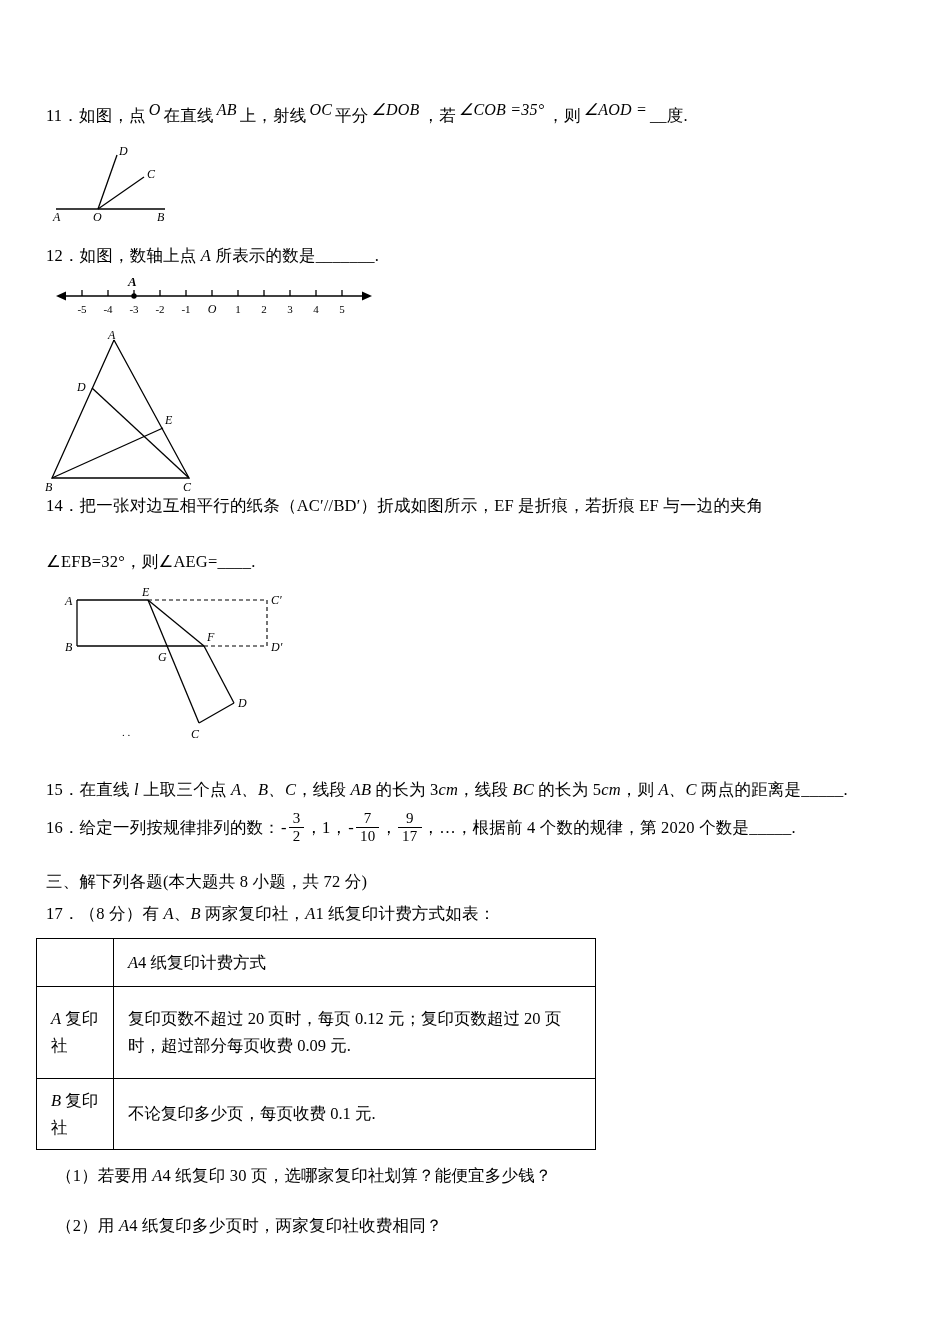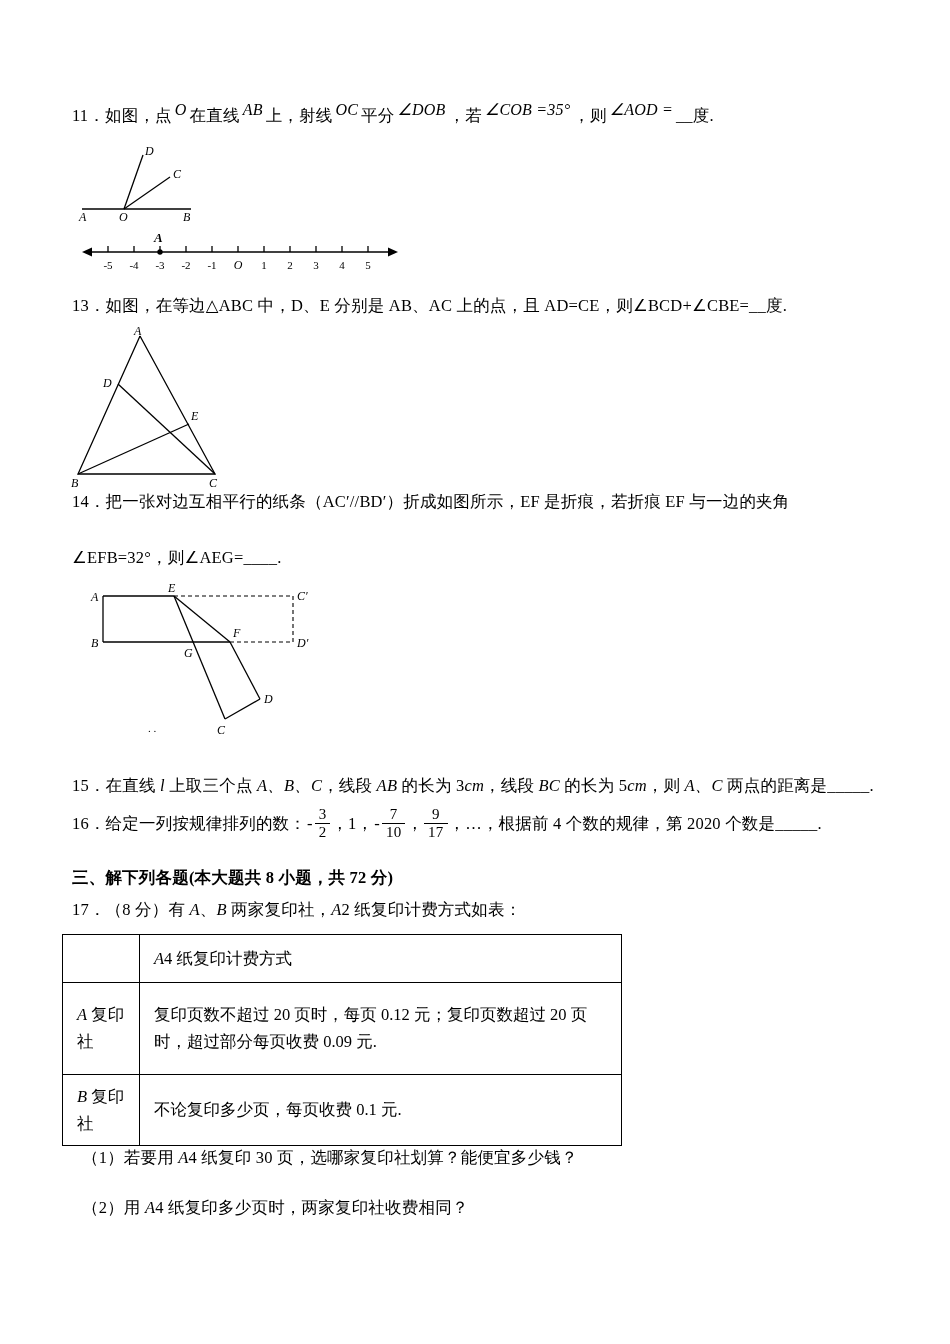--- a/index.html
+++ b/index.html
@@ -1,48 +1,48 @@
 <!DOCTYPE html>
 <html><head>
 <meta charset="utf-8">
 <style>
   *{box-sizing:border-box;margin:0;padding:0}
   html,body{background:#fff}
   body{width:950px;height:1344px;color:#000;
        font-family:"Liberation Serif","DejaVu Sans",serif;font-size:16.5px;overflow:hidden}
-  .page{width:100%;height:100%;padding:104px 52px 10px 72px}
+  .page{width:100%;height:100%;padding:104px 52px 10px 46px}
   .q{line-height:24px;letter-spacing:.2px}
   .mvar{font-style:italic;font-family:"Liberation Serif",serif}
   .raised{display:inline-block;position:relative;top:-6px;font-style:italic;
           font-family:"Liberation Serif",serif;padding:0 3px;font-size:16px}
   svg.fig{display:block}
   svg text{font-family:"Liberation Serif",serif;font-size:12px;font-style:italic;fill:#000}
   svg text.up{font-style:normal;font-size:11px}
   svg line,svg polyline{stroke:#000;stroke-width:1.3;fill:none}
   svg .dash{stroke-dasharray:4 3;stroke-width:1.1}
   #fig11{margin:14px 0 0 4px}
   #q12{margin-top:20px}
   #fig12{margin:8px 0 0 8px}
   #q13{margin-top:16px}
   #fig13{margin:8px 0 0 -2px}
   #q14a{}
   #q14b{margin-top:32px}
   #fig14{margin:12px 0 0 16px}
   #q15{margin-top:34px}
   #q16{margin-top:10px}
-  .section-head{margin-top:24px;font-weight:bold}
+  .section-head{margin-top:24px;font-weight:normal}
   #q17{margin-top:8px}
   .fee-table{border-collapse:collapse;margin:12px 4px 0 -10px}
   .fee-table td{border:1.5px solid #000;padding:8px 14px;line-height:27px;vertical-align:middle}
   td.cell-label{width:77px}
   td.cell-desc{width:482px}
   tr.row-head{height:48px}
   tr.row-a{height:92px}
   tr.row-b{height:48px}
-  #sub1{padding-left:10px}
+  #sub1{margin-top:14px;padding-left:10px}
   #sub2{margin-top:26px;padding-left:10px}
   .frac{display:inline-block;text-align:center;vertical-align:middle;line-height:1.05;
         font-size:15px;margin:0 1px;position:relative;top:-1px}
   .frac .num{display:block;padding:0 4px}
   .frac .den{display:block;border-top:1px solid #000;padding:1px 4px 0}
   .fneg{margin:0 1px}
 </style>
 </head>
 <body>
 
@@ -56,20 +56,23 @@
     <line x1="6" y1="67" x2="115" y2="67"></line>
     <line x1="48" y1="67" x2="94" y2="35"></line>
     <line x1="48" y1="67" x2="67" y2="13"></line>
     <text x="3" y="79">A</text>
     <text x="43" y="79">O</text>
     <text x="107" y="79">B</text>
     <text x="97" y="36">C</text>
     <text x="69" y="13">D</text>
   </svg>
 
+  <div class="q" id="q12">
+    <span>12．</span><span>如图，数轴上点</span> <span class="mvar">A</span> <span>所表示的数是_______.</span>
+  </div>
 
   <svg class="fig" id="fig12" viewBox="0 0 320 46" width="320" height="46">
     <line x1="6" y1="20" x2="314" y2="20"></line>
     <polygon points="2,20 12,15.5 12,24.5" fill="#000"></polygon>
     <polygon points="318,20 308,15.5 308,24.5" fill="#000"></polygon>
     <line x1="28" y1="14" x2="28" y2="20"></line>
     <line x1="54" y1="14" x2="54" y2="20"></line>
     <line x1="80" y1="14" x2="80" y2="20"></line>
     <line x1="106" y1="14" x2="106" y2="20"></line>
     <line x1="132" y1="14" x2="132" y2="20"></line>
@@ -87,23 +90,20 @@
     <text class="up" x="132" y="37" text-anchor="middle">-1</text>
     <text x="158" y="37" text-anchor="middle">O</text>
     <text class="up" x="184" y="37" text-anchor="middle">1</text>
     <text class="up" x="210" y="37" text-anchor="middle">2</text>
     <text class="up" x="236" y="37" text-anchor="middle">3</text>
     <text class="up" x="262" y="37" text-anchor="middle">4</text>
     <text class="up" x="288" y="37" text-anchor="middle">5</text>
     <text x="74" y="10" style="font-weight:bold;font-size:13px">A</text>
   </svg>
 
-  <div class="q" id="q13">
-    <span>13．</span><span>如图，在等边△ABC 中，D、E 分别是 AB、AC 上的点，且 AD=CE，则∠BCD+∠CBE=__度.</span>
-  </div>
 
   <svg class="fig" id="fig13" viewBox="0 0 165 164" width="165" height="164">
     <polyline points="70,10 8,148 145,148 70,10"></polyline>
     <line x1="145" y1="148" x2="48" y2="58"></line>
     <line x1="8" y1="148" x2="119" y2="98"></line>
     <text x="64" y="9">A</text>
     <text x="1" y="161">B</text>
     <text x="139" y="161">C</text>
     <text x="33" y="61">D</text>
     <text x="121" y="94">E</text>
@@ -143,21 +143,21 @@
     <span>15．</span><span>在直线</span> <span class="mvar">l</span> <span>上取三个点</span> <span class="mvar">A、B、C</span><span>，线段</span> <span class="mvar">AB</span> <span>的长为 3</span><span class="mvar">cm</span><span>，线段</span> <span class="mvar">BC</span> <span>的长为 5</span><span class="mvar">cm</span><span>，则</span> <span class="mvar">A、C</span> <span>两点的距离是_____.</span>
   </div>
 
   <div class="q" id="q16">
     <span>16．</span><span>给定一列按规律排列的数：</span><span class="fneg">-</span><span class="frac"><span class="num">3</span><span class="den">2</span></span><span>，1，</span><span class="fneg">-</span><span class="frac"><span class="num">7</span><span class="den">10</span></span><span>，</span><span class="frac"><span class="num">9</span><span class="den">17</span></span><span>，…，根据前 4 个数的规律，第 2020 个数是_____.</span>
   </div>
 
   <div class="q section-head">三、解下列各题(本大题共 8 小题，共 72 分)</div>
 
   <div class="q" id="q17">
-    <span>17．</span><span>（8 分）有</span> <span class="mvar">A</span><span>、</span><span class="mvar">B</span> <span>两家复印社，</span><span class="mvar">A</span><span>2 纸复印计费方式如表：</span>
+    <span>17．</span><span>（8 分）有</span> <span class="mvar">A</span><span>、</span><span class="mvar">B</span> <span>两家复印社，</span><span class="mvar">A</span><span>1 纸复印计费方式如表：</span>
   </div>
 
   <table class="fee-table">
     <tbody>
         <tr class="row-head">
       <td class="cell-label"></td>
       <td class="cell-desc"><span class="mvar">A</span><span>4 纸复印计费方式</span></td>
     </tr>
     <tr class="row-a">
       <td class="cell-label"><span class="mvar">A</span> <span>复印社</span></td>

